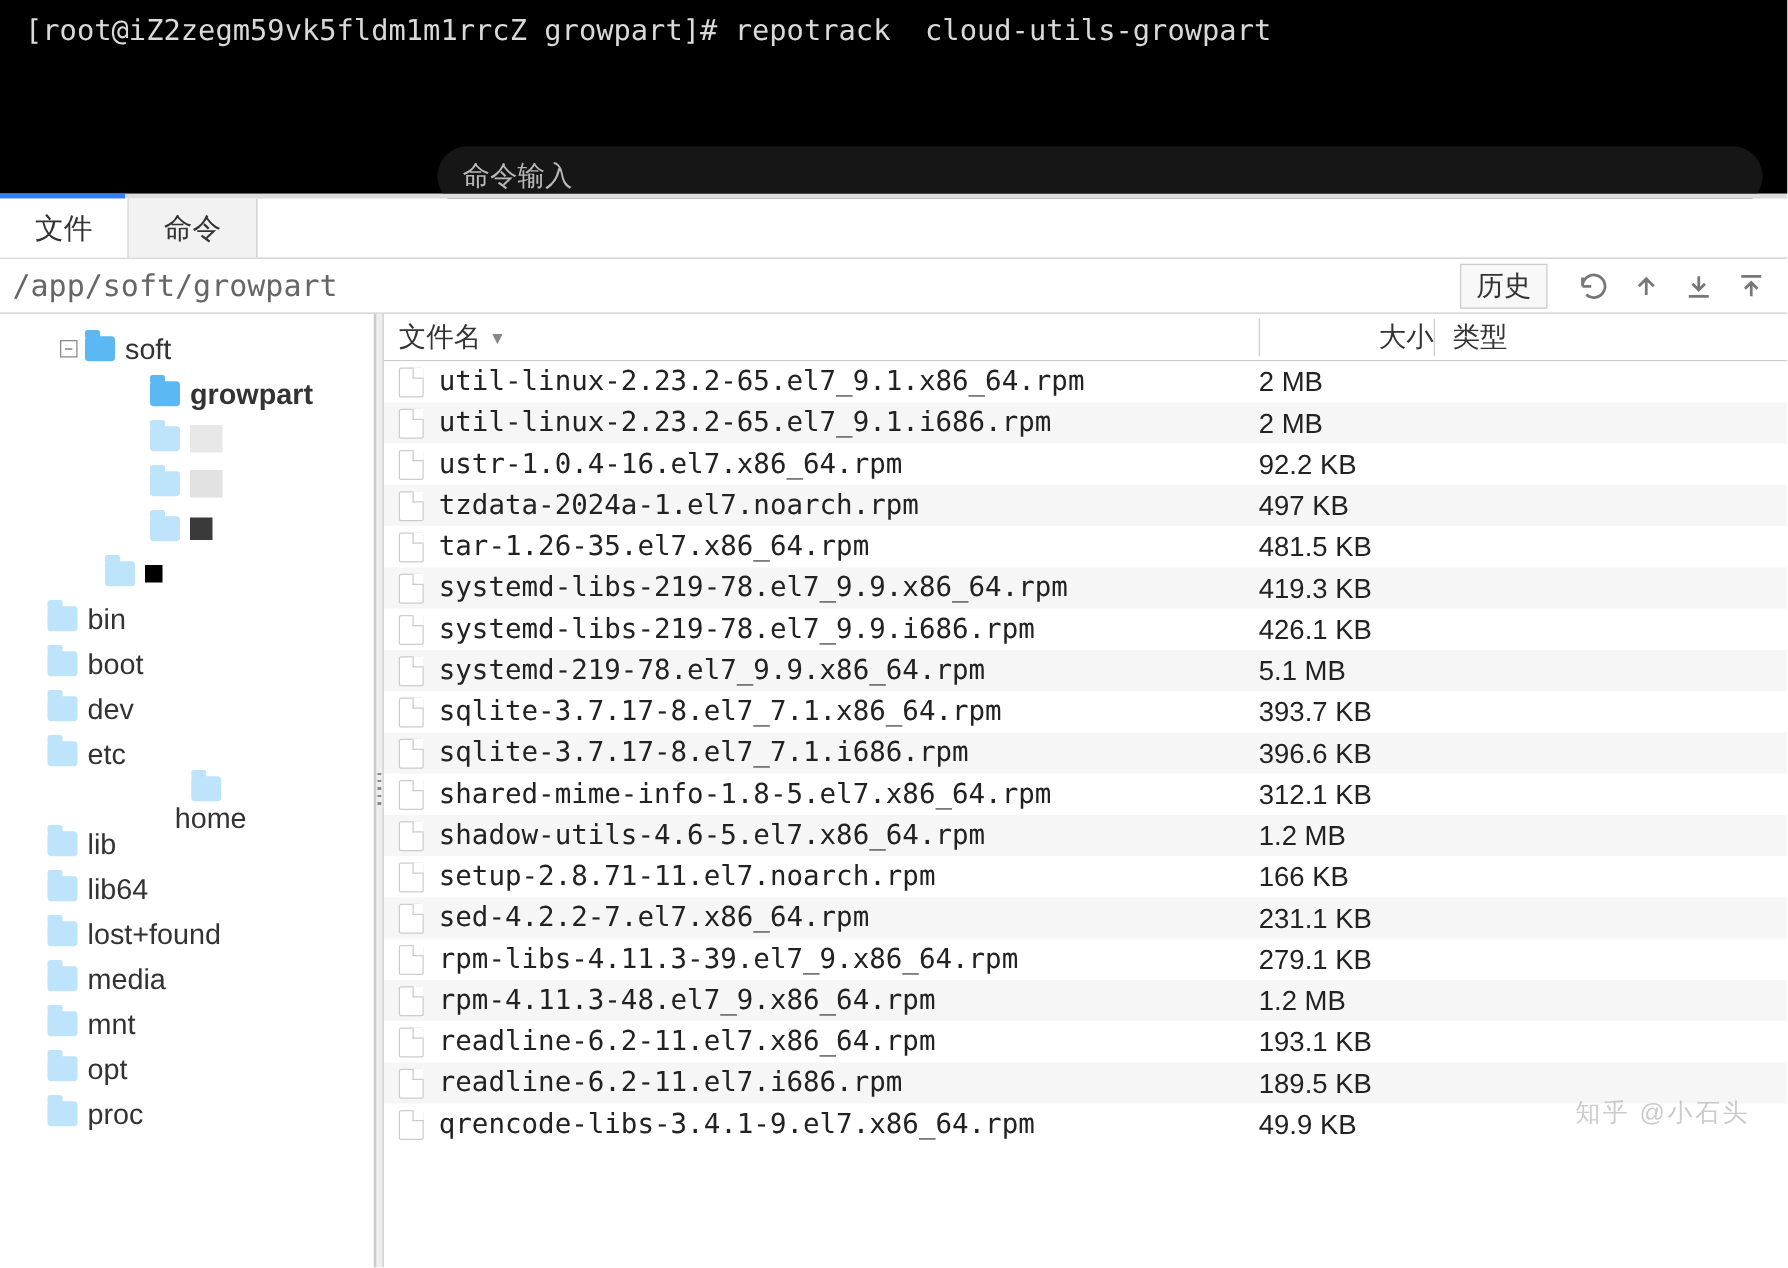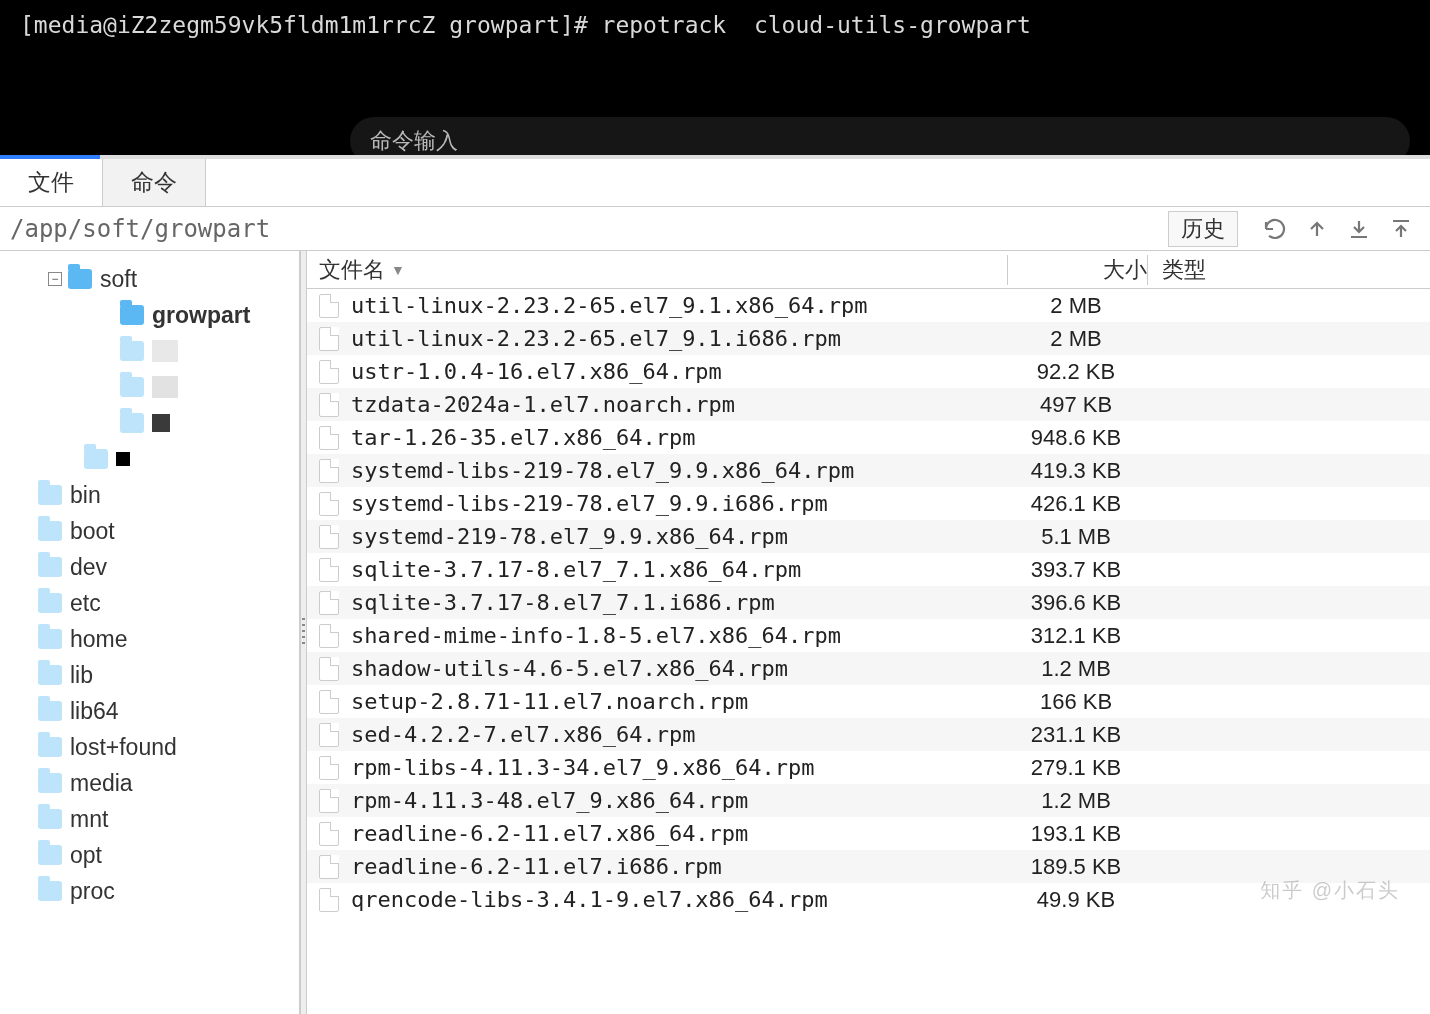--- a/index.html
+++ b/index.html
@@ -232,38 +232,38 @@
   }
   .file-ic::after{
     content:"";
     position:absolute; top:-1px; right:-1px;
     width:8px; height:8px;
     background:#fff;
     border-left:1px solid #ccc;
     border-bottom:1px solid #ccc;
   }
   .fr-name { width: 656px; color:#222; white-space:nowrap; overflow:hidden;}
-  .fr-size { width: 150px; text-align: center; padding-right: 12px; color:#222; font-family: "PingFang SC", Arial, sans-serif;}
+  .fr-size { width: 150px; text-align: left; padding-right: 12px; color:#222; font-family: "PingFang SC", Arial, sans-serif;}
   .fr-type { flex:1; }
 
   .watermark {
     position: absolute;
     right: 30px;
     bottom: 110px;
     color: rgba(140,140,140,0.45);
     font-size: 20px;
     letter-spacing: 2px;
     pointer-events: none;
   }
 </style>
 </head>
 <body>
 
 <div class="terminal">
-  <div class="prompt-line">[media@iZ2zegm59vk5fldm1m1rrcZ growpart]# repotrack  cloud-utils-growpart</div>
+  <div class="prompt-line">[root@iZ2zegm59vk5fldm1m1rrcZ growpart]# repotrack  cloud-utils-growpart</div>
   <div class="cmd-input-wrap">
     <input class="cmd-input" placeholder="命令输入" style="">
   </div>
 </div>
 <div class="active-edge">
     <div class="seg"></div>
   </div>
 
 <div class="tabs">
   <div class="tab active">文件</div>
@@ -334,21 +334,21 @@
           <span>boot</span>
         </div>
         <div class="tree-node" style="padding-left: 38px;">
           <span class="folder-ic faded"></span>
           <span>dev</span>
         </div>
         <div class="tree-node" style="padding-left: 38px;">
           <span class="folder-ic faded"></span>
           <span>etc</span>
         </div>
-        <div class="tree-node" style="padding-left: 38px;">
+        <div class="tree-node" style="padding-left: 38px; flex-direction: column;">
           <span class="folder-ic faded"></span>
           <span>home</span>
         </div>
         <div class="tree-node" style="padding-left: 38px;">
           <span class="folder-ic faded"></span>
           <span>lib</span>
         </div>
         <div class="tree-node" style="padding-left: 38px;">
           <span class="folder-ic faded"></span>
           <span>lib64</span>
@@ -410,21 +410,21 @@
         </div>
         <div class="file-row">
           <span class="file-ic"></span>
           <span class="fr-name">tzdata-2024a-1.el7.noarch.rpm</span>
           <span class="fr-size">497 KB</span>
           <span class="fr-type"></span>
         </div>
         <div class="file-row">
           <span class="file-ic"></span>
           <span class="fr-name">tar-1.26-35.el7.x86_64.rpm</span>
-          <span class="fr-size">948.6 KB</span>
+          <span class="fr-size">481.5 KB</span>
           <span class="fr-type"></span>
         </div>
         <div class="file-row">
           <span class="file-ic"></span>
           <span class="fr-name">systemd-libs-219-78.el7_9.9.x86_64.rpm</span>
           <span class="fr-size">419.3 KB</span>
           <span class="fr-type"></span>
         </div>
         <div class="file-row">
           <span class="file-ic"></span>
@@ -469,21 +469,21 @@
           <span class="fr-type"></span>
         </div>
         <div class="file-row">
           <span class="file-ic"></span>
           <span class="fr-name">sed-4.2.2-7.el7.x86_64.rpm</span>
           <span class="fr-size">231.1 KB</span>
           <span class="fr-type"></span>
         </div>
         <div class="file-row">
           <span class="file-ic"></span>
-          <span class="fr-name">rpm-libs-4.11.3-34.el7_9.x86_64.rpm</span>
+          <span class="fr-name">rpm-libs-4.11.3-39.el7_9.x86_64.rpm</span>
           <span class="fr-size">279.1 KB</span>
           <span class="fr-type"></span>
         </div>
         <div class="file-row">
           <span class="file-ic"></span>
           <span class="fr-name">rpm-4.11.3-48.el7_9.x86_64.rpm</span>
           <span class="fr-size">1.2 MB</span>
           <span class="fr-type"></span>
         </div>
         <div class="file-row">

